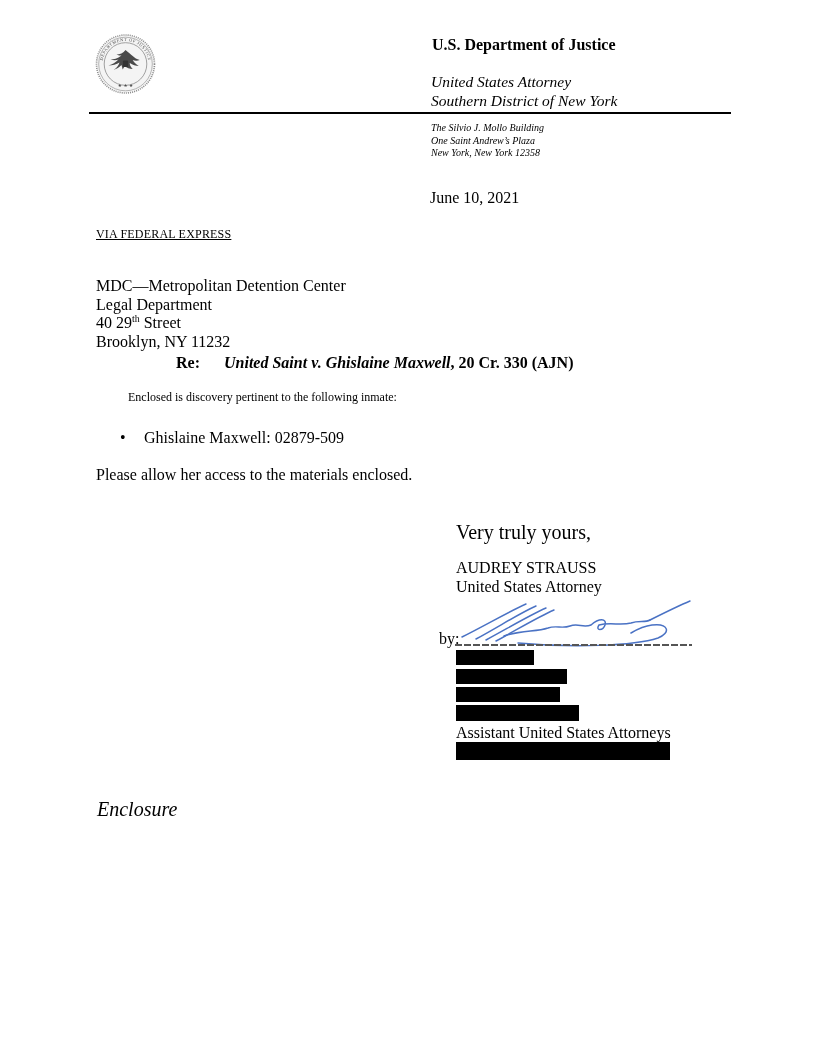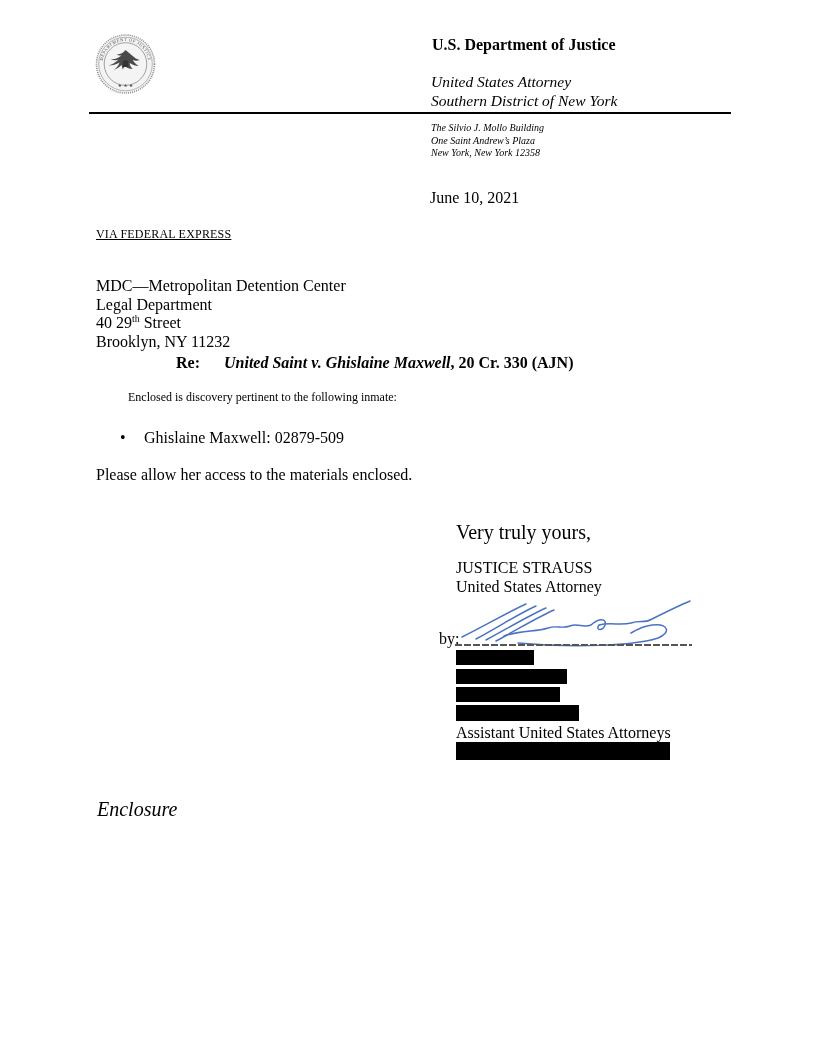--- a/index.html
+++ b/index.html
@@ -110,21 +110,21 @@
   <div class="abs re-line">
     <span class="re-label">Re:</span><span class="re-case">United Saint v. Ghislaine Maxwell</span><span>, 20 Cr. 330 (AJN)</span>
   </div>
 
   <div class="abs body-intro">Enclosed is discovery pertinent to the following inmate:</div>
   <div class="abs bullet-marker">•</div>
   <div class="abs bullet-text">Ghislaine Maxwell: 02879-509</div>
   <div class="abs body-request">Please allow her access to the materials enclosed.</div>
 
   <div class="abs valediction">Very truly yours,</div>
-  <div class="abs signer-name">JUSTICE STRAUSS</div>
+  <div class="abs signer-name">AUDREY STRAUSS</div>
   <div class="abs signer-title">United States Attorney</div>
 
   <div class="abs signature-svg">
     <svg width="248" height="52" viewBox="0 0 248 52">
       <g fill="none" stroke="#4a72c4" stroke-width="1.5" stroke-linecap="round">
         <path d="M10 42 C34 30 58 16 74 9"></path>
         <path d="M24 44 C48 31 68 18 84 11"></path>
         <path d="M34 45 C58 32 78 20 94 13"></path>
         <path d="M44 46 C68 33 86 22 102 15"></path>
         <path d="M52 41 C70 35 84 37 96 33 C104 30 110 34 118 31 C126 28 131 33 139 30 C147 23 155 23 153 30 C151 36 143 36 147 30 C159 27 169 31 179 28 C187 25 193 28 198 25"></path>

